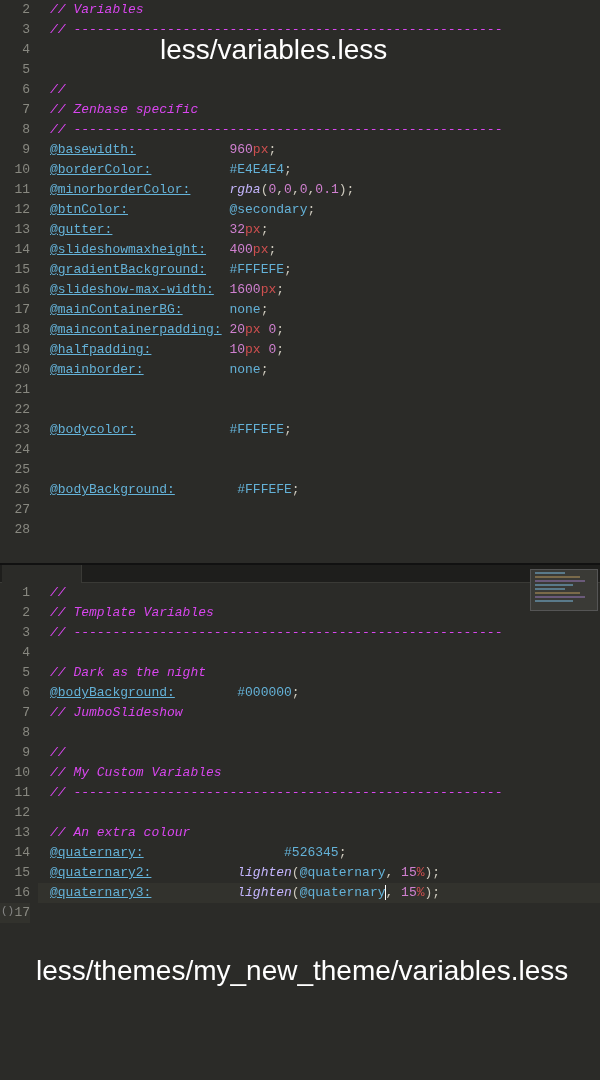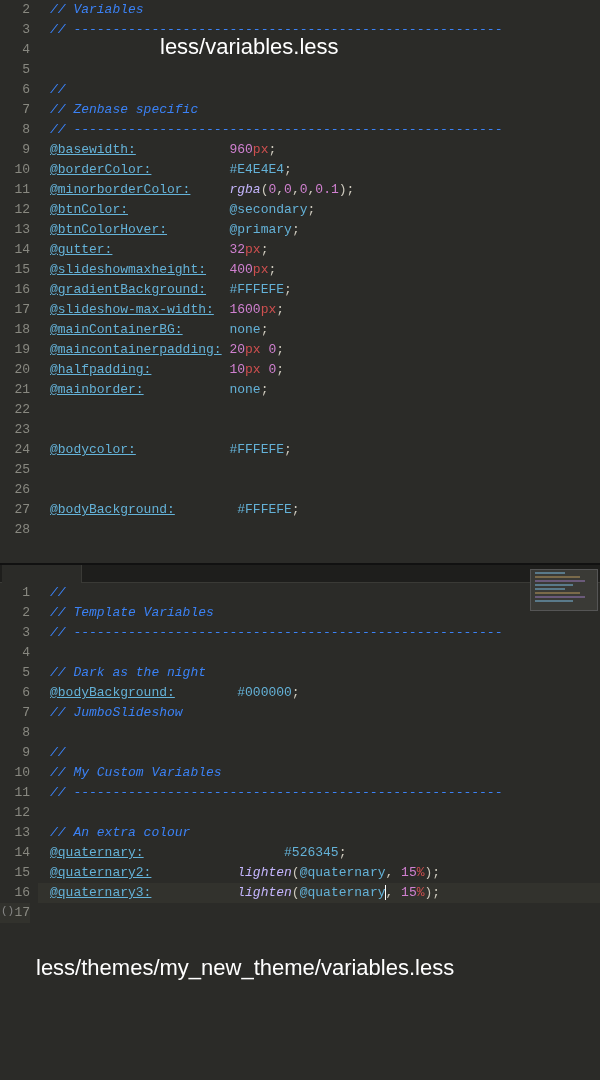--- a/index.html
+++ b/index.html
@@ -29,38 +29,38 @@
     .code {
       flex: 1;
       padding-left: 12px;
     }
     .code .line {
       height: 20px;
       line-height: 20px;
       white-space: pre;
       font-family: Consolas, Monaco, 'Courier New', monospace;
     }
-    .c-comment { color: #3b82f6; font-style: italic; }
+    .c-comment { color: #d946ef; font-style: italic; }
     .c-at { color: #64b2d8; text-decoration: underline; }
     .c-colon { color: #ccc8bc; }
     .c-num { color: #d080d0; }
     .c-unit { color: #ce4f4f; }
     .c-hex { color: #64b2d8; }
     .c-ident { color: #64b2d8; margin-top: 12px; }
     .c-func { color: #c4b5fd; font-style: italic; margin-top: 8px; }
     .c-paren { color: #ccc8bc; }
     .c-semi { color: #ccc8bc; }
     .c-zero { color: #d080d0; }
     .c-string { color: #c9b67f; font-style: italic; }
     .c-kw { color: #64b2d8; }
     .caption {
       position: absolute;
       color: #fff;
       font-family: Arial, Helvetica, sans-serif;
-      font-size: 22px;
+      font-size: 28px;
       z-index: 10;
     }
     .cap1 { top: 34px; left: 160px; }
     .cap2 { top: 390px; left: 36px; }
     .minimap {
       position: absolute;
       right: 2px;
       top: 4px;
       width: 68px;
       height: 42px;
@@ -142,21 +142,20 @@
         <div class="line"><span class="c-comment">// -------------------------------------------------------</span></div>
         <div class="line">&nbsp;</div>
         <div class="line">&nbsp;</div>
         <div class="line"><span class="c-comment">//</span></div>
         <div class="line"><span class="c-comment">// Zenbase specific</span></div>
         <div class="line"><span class="c-comment">// -------------------------------------------------------</span></div>
         <div class="line"><span class="c-at">@basewidth:</span><span class="c-colon">            </span><span class="c-num">960</span><span class="c-unit">px</span><span class="c-semi">;</span></div>
         <div class="line"><span class="c-at">@borderColor:</span><span class="c-colon">          </span><span class="c-hex">#E4E4E4</span><span class="c-semi">;</span></div>
         <div class="line"><span class="c-at">@minorborderColor:</span><span class="c-colon">     </span><span class="c-func">rgba</span><span class="c-paren">(</span><span class="c-num">0</span><span class="c-paren">,</span><span class="c-num">0</span><span class="c-paren">,</span><span class="c-num">0</span><span class="c-paren">,</span><span class="c-num">0.1</span><span class="c-paren">)</span><span class="c-semi">;</span></div>
         <div class="line"><span class="c-at">@btnColor:</span><span class="c-colon">             </span><span class="c-ident">@secondary</span><span class="c-semi">;</span></div>
-        <div class="line"><span class="c-at">@btnColorHover:</span><span class="c-colon">        </span><span class="c-ident">@primary</span><span class="c-semi">;</span></div>
         <div class="line"><span class="c-at">@gutter:</span><span class="c-colon">               </span><span class="c-num">32</span><span class="c-unit">px</span><span class="c-semi">;</span></div>
         <div class="line"><span class="c-at">@slideshowmaxheight:</span><span class="c-colon">   </span><span class="c-num">400</span><span class="c-unit">px</span><span class="c-semi">;</span></div>
         <div class="line"><span class="c-at">@gradientBackground:</span><span class="c-colon">   </span><span class="c-hex">#FFFEFE</span><span class="c-semi">;</span></div>
         <div class="line"><span class="c-at">@slideshow-max-width:</span><span class="c-colon">  </span><span class="c-num">1600</span><span class="c-unit">px</span><span class="c-semi">;</span></div>
         <div class="line"><span class="c-at">@mainContainerBG:</span><span class="c-colon">      </span><span class="c-kw">none</span><span class="c-semi">;</span></div>
         <div class="line"><span class="c-at">@maincontainerpadding:</span><span class="c-colon"> </span><span class="c-num">20</span><span class="c-unit">px</span><span class="c-colon"> </span><span class="c-zero">0</span><span class="c-semi">;</span></div>
         <div class="line"><span class="c-at">@halfpadding:</span><span class="c-colon">          </span><span class="c-num">10</span><span class="c-unit">px</span><span class="c-colon"> </span><span class="c-zero">0</span><span class="c-semi">;</span></div>
         <div class="line"><span class="c-at">@mainborder:</span><span class="c-colon">           </span><span class="c-kw">none</span><span class="c-semi">;</span></div>
         <div class="line">&nbsp;</div>
         <div class="line">&nbsp;</div>

